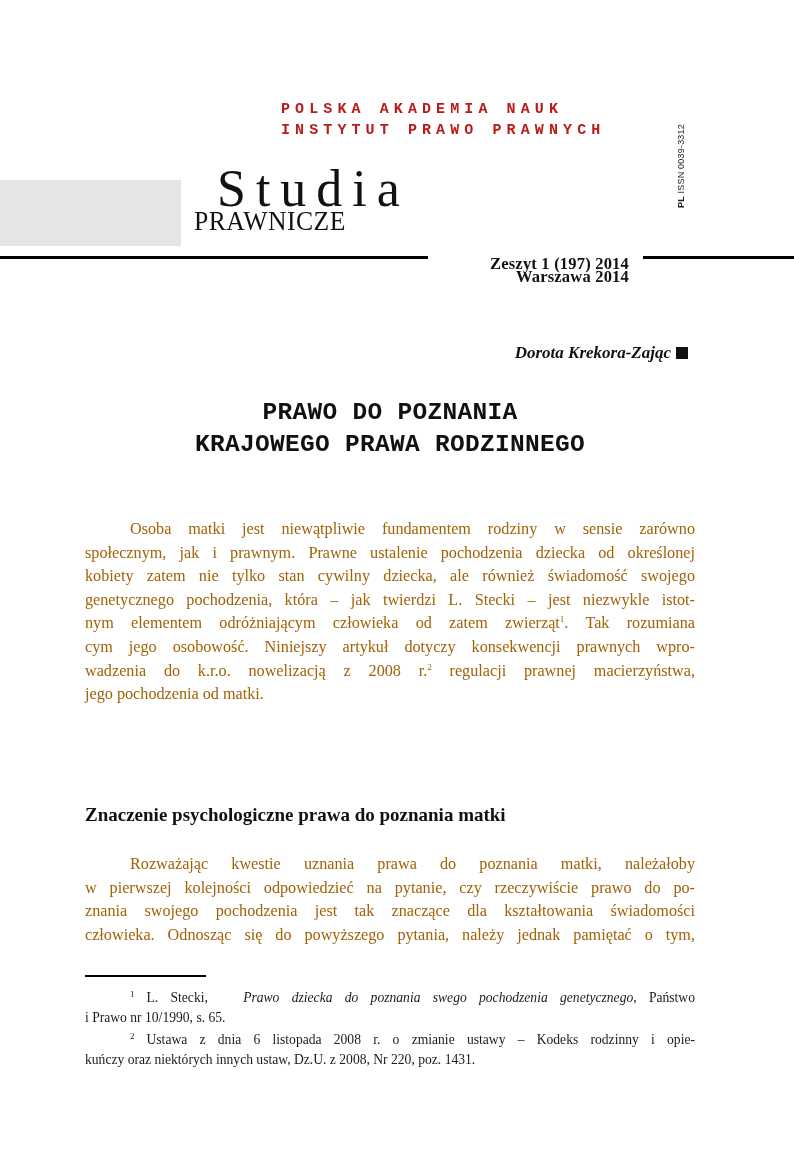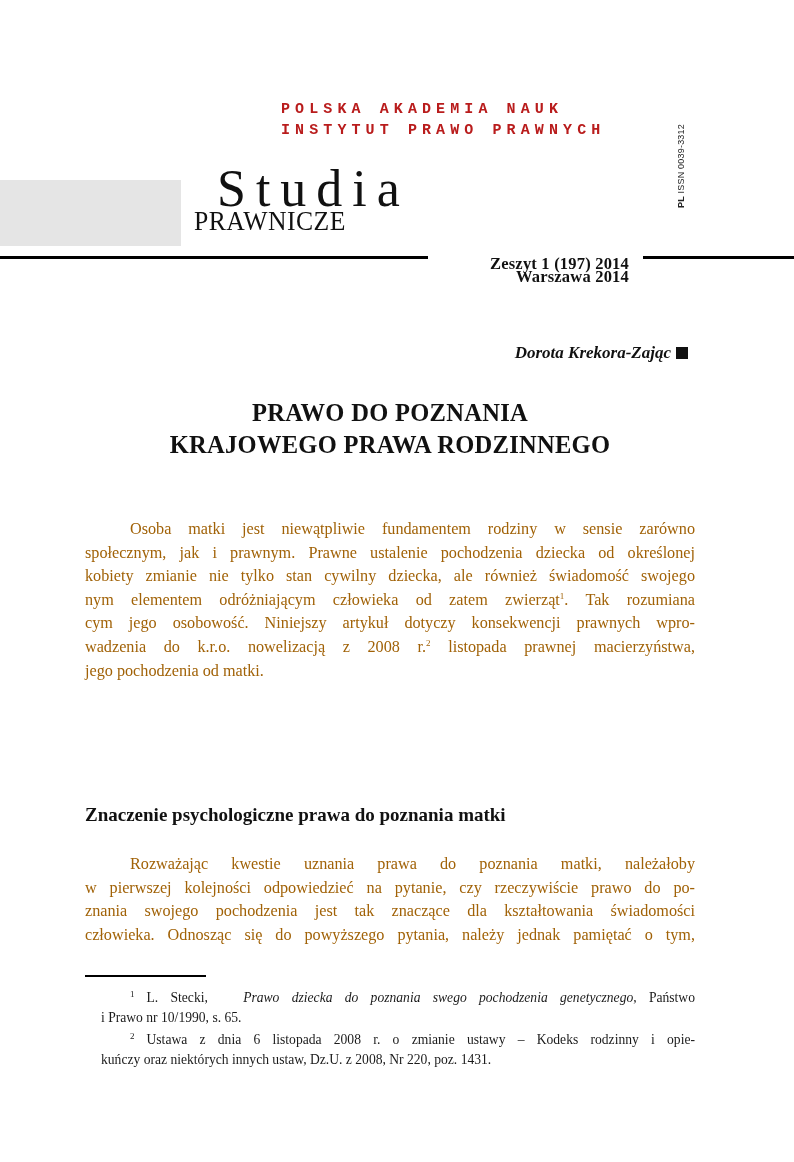--- a/index.html
+++ b/index.html
@@ -51,21 +51,21 @@
       right: 106px; top: 327px; font-style: italic; font-weight: bold;
       font-size: 17px; white-space: nowrap; margin-top: 16px;
     }
     .author .square {
       display: inline-block; width: 12px; height: 12px; background: #111;
       margin-left: 5px; vertical-align: -1px;
     }
 
     .title {
       left: 80px; width: 620px; top: 397px; text-align: center;
-      font-family: Liberation Serif, serif; font-weight: bold;
+      font-family: Liberation Mono, monospace; font-weight: bold;
       font-size: 24.5px; line-height: 32px; letter-spacing: 0.3px;
     }
     .title div { white-space: nowrap; }
 
     .body-text {
       left: 85px; width: 610px; font-size: 16.2px; line-height: 23.6px;
       text-align: justify; text-align-last: left; color: #a16207;
     }
     .body-text .line { display: block; text-align: justify; text-align-last: justify; white-space: nowrap; }
     .body-text .line.last { text-align-last: left; }
@@ -79,21 +79,21 @@
       left: 85px; top: 804px; font-weight: bold; font-size: 19px; white-space: nowrap;
     }
 
     .footnote-rule { left: 85px; top: 975px; width: 121px; height: 2px; background: #000; }
 
     .footnotes {
       left: 85px; width: 610px; top: 985px; font-size: 13.6px; line-height: 19.5px;
       color: #1a1a1a;
     }
     .footnotes .line { display: block; white-space: nowrap; text-align: justify; text-align-last: justify; }
-    .footnotes .line.last { text-align-last: left; margin-left: 16px; }
+    .footnotes .line.last { text-align-last: left; }
     .footnotes .line.indent { padding-left: 45px; }
     .fn-num { font-size: 9px; vertical-align: 5px; margin-right: 12px; }
     .footnotes i { font-style: italic; margin-left: 23px; }
   </style>
 </head>
 <body>
 
 <div class="abs institution" id="inst1">POLSKA AKADEMIA NAUK</div>
 <div class="abs institution" id="inst2">INSTYTUT PRAWO PRAWNYCH</div>
 
@@ -112,24 +112,25 @@
 <div class="abs author"><span>Dorota Krekora-Zając</span><span class="square"></span></div>
 
 <div class="abs title">
   <div>PRAWO DO POZNANIA</div>
   <div>KRAJOWEGO PRAWA RODZINNEGO</div>
 </div>
 
 <div class="abs body-text" id="para1">
   <span class="line indent">Osoba matki jest niewątpliwie fundamentem rodziny w sensie zarówno</span>
   <span class="line">społecznym, jak i prawnym. Prawne ustalenie pochodzenia dziecka od określonej</span>
-  <span class="line">kobiety zmianie nie tylko stan cywilny dziecka, ale również świadomość swojego</span>
+  <span class="line">kobiety zatem nie tylko stan cywilny dziecka, ale również świadomość swojego</span>
+  <span class="line">genetycznego pochodzenia, która – jak twierdzi L. Stecki – jest niezwykle istot-</span>
   <span class="line"><span>nym elementem odróżniającym człowieka od zatem zwierząt</span><sup>1</sup><span>. Tak rozumiana</span></span>
   <span class="line">cym jego osobowość. Niniejszy artykuł dotyczy konsekwencji prawnych wpro-</span>
-  <span class="line"><span>wadzenia do k.r.o. nowelizacją z 2008 r.</span><sup>2</sup><span> listopada prawnej macierzyństwa,</span></span>
+  <span class="line"><span>wadzenia do k.r.o. nowelizacją z 2008 r.</span><sup>2</sup><span> regulacji prawnej macierzyństwa,</span></span>
   <span class="line last">jego pochodzenia od matki.</span>
 </div>
 
 <div class="abs section-heading">Znaczenie psychologiczne prawa do poznania matki</div>
 
 <div class="abs body-text" id="para2">
   <span class="line indent">Rozważając kwestie uznania prawa do poznania matki, należałoby</span>
   <span class="line">w pierwszej kolejności odpowiedzieć na pytanie, czy rzeczywiście prawo do po-</span>
   <span class="line">znania swojego pochodzenia jest tak znaczące dla kształtowania świadomości</span>
   <span class="line">człowieka. Odnosząc się do powyższego pytania, należy jednak pamiętać o tym,</span>

